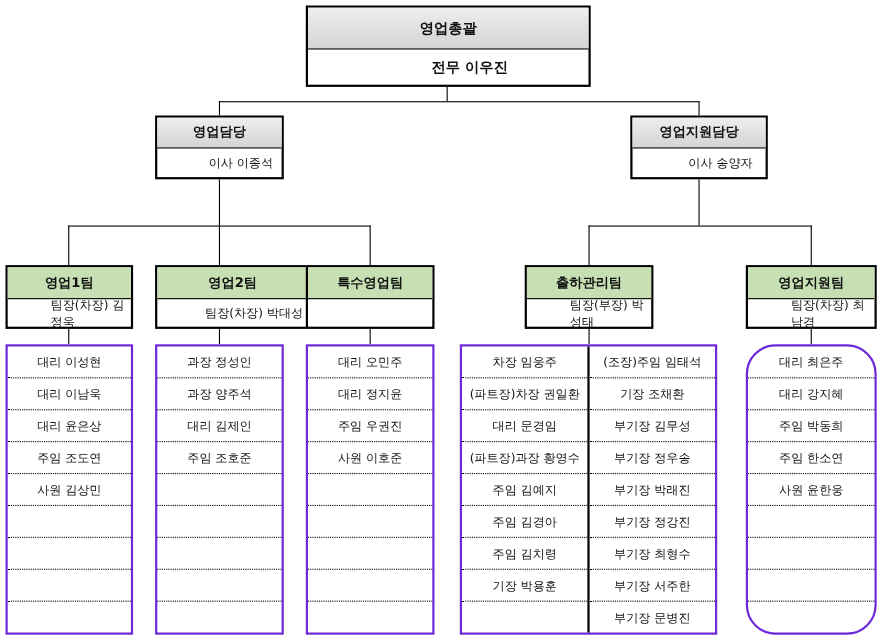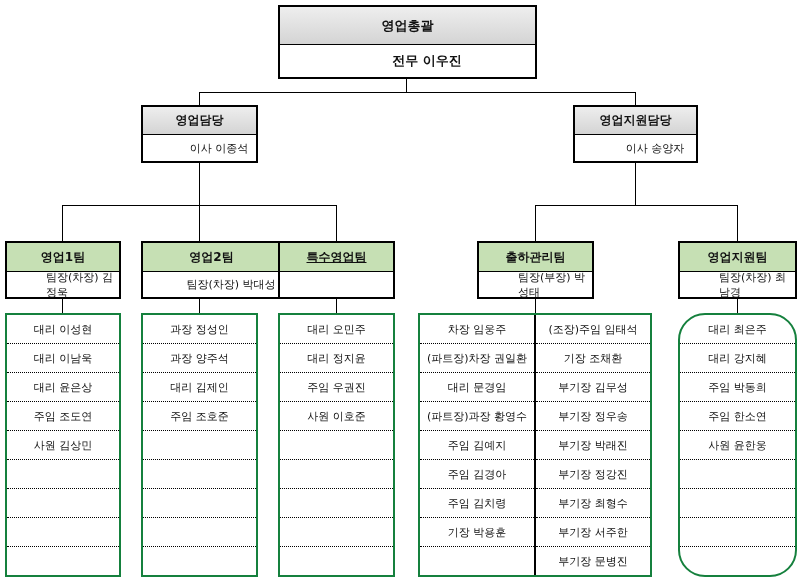--- a/index.html
+++ b/index.html
@@ -3,21 +3,21 @@
 <meta charset="utf-8">
 <style>
   html,body{margin:0;padding:0;background:#fff;}
   body{width:805px;height:581px;position:relative;overflow:hidden;font-family:"DejaVu Sans","Liberation Sans",sans-serif;color:#111;}
   .box{position:absolute;box-sizing:border-box;border:2px solid #000;background:#fff;}
   .hdr{display:flex;align-items:center;justify-content:center;font-weight:bold;border-bottom:1px solid #000;box-sizing:border-box;}
   .bdy{display:flex;align-items:center;justify-content:center;box-sizing:border-box;padding-left:39px;}
   .gray{background:linear-gradient(#eeeeee,#d4d4d4);}
   .green{background:#c6e0b4;}
   .line{position:absolute;background:#000;}
-  .list{position:absolute;box-sizing:border-box;border:2px solid #15803d;background:#fff;display:flex;text-align:center;}
+  .list{position:absolute;box-sizing:border-box;border:2px solid #6d28d9;background:#fff;display:flex;text-align:center;}
   .col{flex:1;display:flex;flex-direction:column;}
   .col + .col{border-left:2px solid #000;}
   .row{height:29px;display:flex;align-items:center;justify-content:center;font-size:11px;border-bottom:1px dotted #000;box-sizing:border-box;white-space:nowrap;}
   .row:last-child{border-bottom:none;flex:1;}
 </style>
 </head>
 <body>
 
 <div class="line" style="left:406px;top:78px;width:1px;height:14px;"></div>
 <div class="line" style="left:199px;top:92px;width:437px;height:1px;"></div>
@@ -57,21 +57,21 @@
 
 <div class="box" style="left:5px;top:241px;width:116px;height:58px;">
   <div class="hdr green" style="height:29px;font-size:12px;">영업1팀</div>
   <div class="bdy" style="height:25px;font-size:11px;">팀장(차장) 김정욱</div>
 </div>
 <div class="box" style="left:141px;top:241px;width:141px;height:58px;">
   <div class="hdr green" style="height:29px;font-size:12px;">영업2팀</div>
   <div class="bdy" style="height:25px;font-size:11px;">팀장(차장) 박대성</div>
 </div>
 <div class="box" style="left:278px;top:241px;width:117px;height:58px;">
-  <div class="hdr green" style="height:29px;font-size:12px;text-decoration:underline;">특수영업팀</div>
+  <div class="hdr green" style="height:29px;font-size:12px;">특수영업팀</div>
   <div class="bdy" style="height:25px;font-size:11px;margin-top:40px;">공석</div>
 </div>
 <div class="box" style="left:477px;top:241px;width:117px;height:58px;">
   <div class="hdr green" style="height:29px;font-size:12px;">출하관리팀</div>
   <div class="bdy" style="height:25px;font-size:11px;">팀장(부장) 박성태</div>
 </div>
 <div class="box" style="left:678px;top:241px;width:119px;height:58px;">
   <div class="hdr green" style="height:29px;font-size:12px;">영업지원팀</div>
   <div class="bdy" style="height:25px;font-size:11px;">팀장(차장) 최남경</div>
 </div>

